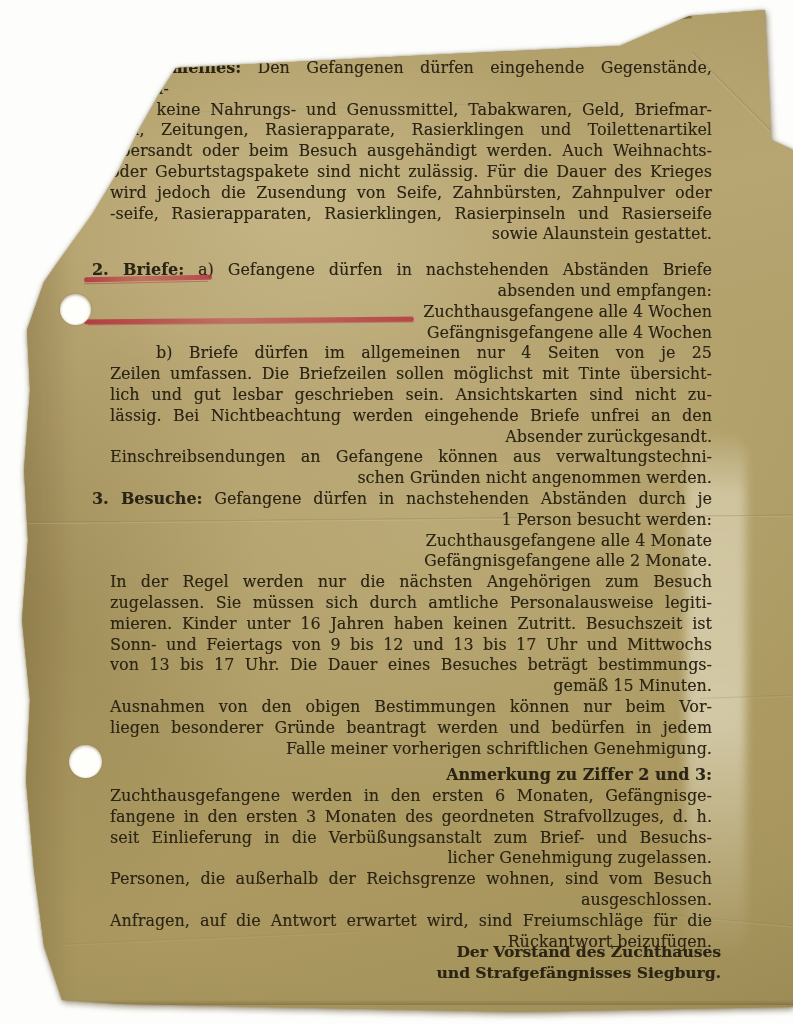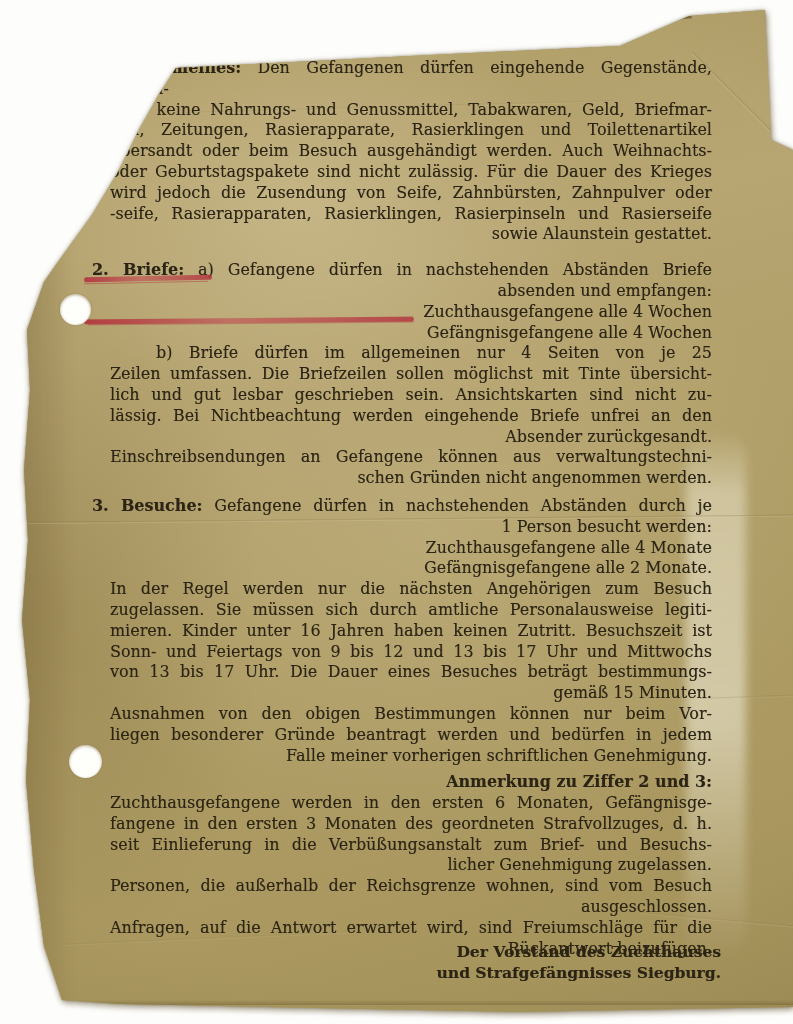--- a/index.html
+++ b/index.html
@@ -49,21 +49,21 @@
   .hole { position:absolute; border-radius:50%; background:#fefefb;
     box-shadow: inset 0 1px 3px rgba(120,100,55,.55), 0 0 2px rgba(120,100,55,.3); }
   .hole1 { left:60px; top:294px; width:31px; height:31px; }
   .hole2 { left:69px; top:745px; width:33px; height:33px; }
 
   .doc-text { position:absolute; left:92px; top:58px; width:620px;
     color:#2b2414; font-size:15.8px; letter-spacing:.1px;
     text-shadow:.4px .4px .6px rgba(46,39,23,.4); }
   .section + .section { margin-top:6px; }
   .section.s2 { margin-top:15px; }
-  .section.s3 { margin-top:7px; }
+  .section.s3 { margin-top:0; }
   .line { position:relative; line-height:20.8px; text-align:right; }
   .just { text-align:justify; text-align-last:justify; }
   .ind-1 { padding-left:18px; }
   .ind-2 { padding-left:64px; }
   .bold { font-weight:bold; }
 
   .redline { position:absolute; height:5px; border-radius:3px; filter:blur(.4px);
     background:linear-gradient(90deg, rgba(178,44,58,.85), rgba(193,66,76,.55) 45%, rgba(178,44,58,.78)); }
   .ul-prefix { left:-8px; top:16px; width:128px; transform:rotate(-1.2deg);
     box-shadow:-2px 4px 0 -2px rgba(178,44,58,.45); }

